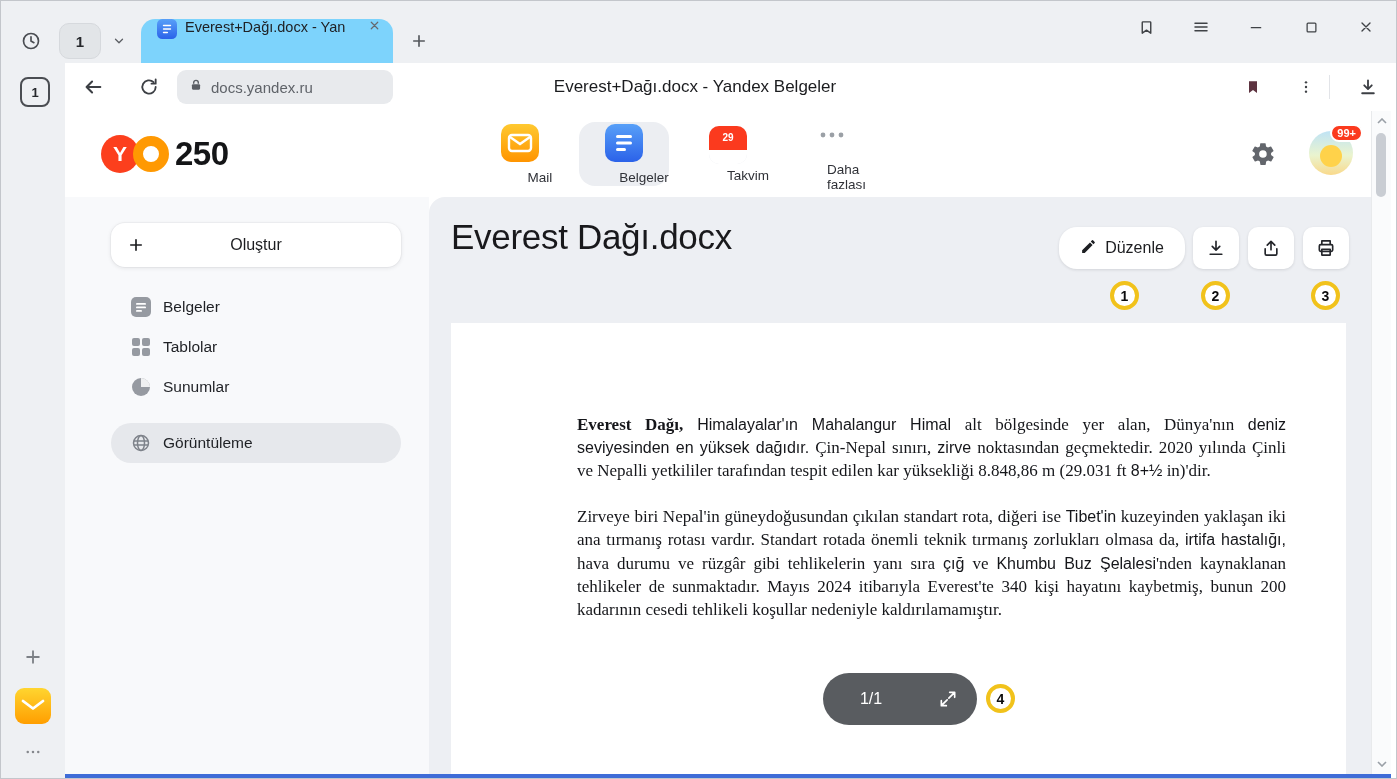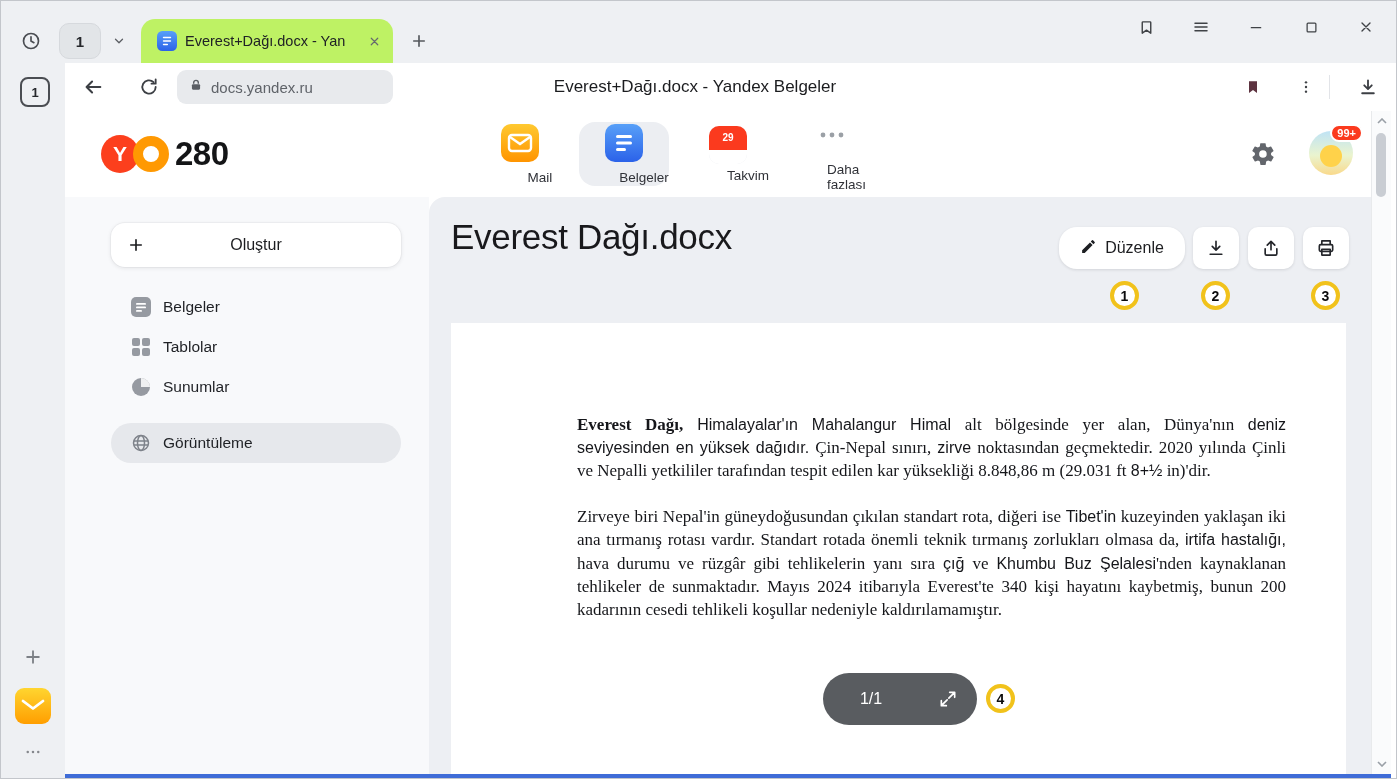--- a/index.html
+++ b/index.html
@@ -3,21 +3,21 @@
 <meta charset="utf-8">
 <style>
   html,body{margin:0;padding:0;}
   body{background:#dfe2e6;font-family:"Liberation Sans",sans-serif;}
   .window{position:relative;width:1397px;height:779px;background:#fff;border:1px solid #c3c6cb;box-sizing:border-box;overflow:hidden;}
 
   
   .tabstrip{position:absolute;left:0;top:0;right:0;height:62px;background:#eef0f3;}
   .ts-btn{position:absolute;width:36px;height:36px;border-radius:8px;display:flex;align-items:center;justify-content:center;cursor:pointer;}
   .tab-counter{position:absolute;left:58px;top:22px;width:42px;height:36px;border-radius:10px;background:#e2e5e8;border:1px solid #d6d9dd;box-sizing:border-box;display:flex;align-items:center;justify-content:center;font-size:15px;font-weight:700;color:#26282c;cursor:pointer;}
-  .tab{position:absolute;left:140px;top:18px;width:252px;height:44px;background:#bef264;border-radius:14px 14px 0 0;display:flex;align-items:center;gap:8px;padding:0 12px 0 16px;box-sizing:border-box;cursor:pointer;}
+  .tab{position:absolute;left:140px;top:18px;width:252px;height:44px;background:#7dd3fc;border-radius:14px 14px 0 0;display:flex;align-items:flex-start;gap:8px;padding:0 12px 0 16px;box-sizing:border-box;cursor:pointer;}
   .favicon{display:flex;}
   .tab-title{flex:1;font-size:14.5px;color:#202226;white-space:nowrap;overflow:hidden;}
   .tab-close{display:flex;cursor:pointer;}
 
   
   .toolbar{position:absolute;left:64px;top:62px;right:0;height:48px;background:#fff;}
   .tb-btn{position:absolute;top:6px;width:36px;height:36px;border-radius:8px;display:flex;align-items:center;justify-content:center;cursor:pointer;}
   .urlpill{position:absolute;left:112px;top:7px;width:216px;height:34px;background:#e8eaed;border-radius:9px;display:flex;align-items:center;gap:8px;padding:12px 12px;box-sizing:border-box;cursor:pointer;}
   .url{font-size:15px;color:#5f6369;}
   .pagetitle{position:absolute;left:280px;top:0;width:700px;height:48px;line-height:48px;text-align:center;font-size:17px;color:#1b1c1f;white-space:nowrap;overflow:hidden;}
@@ -218,21 +218,21 @@
           <circle cx="12" cy="12" r="1.7" fill="#85888d"></circle>
           <circle cx="19" cy="12" r="1.7" fill="#85888d"></circle>
         </svg>
     </div>
   </div>
 
   <div class="appheader">
     <div class="logo">
       <div class="logo-y">Y</div>
       <div class="logo-o"></div>
-      <div class="logo-360">280</div>
+      <div class="logo-360">250</div>
     </div>
 
     <nav class="nav">
       <div class="nav-item">
         <span class="nav-icon">
           <svg width="38" height="38" viewBox="0 0 38 38">
               <defs>
                 <linearGradient id="gm" x1="0" y1="0" x2="0" y2="1">
                   <stop offset="0" stop-color="#ffc930"></stop>
                   <stop offset="1" stop-color="#ff9400"></stop>

